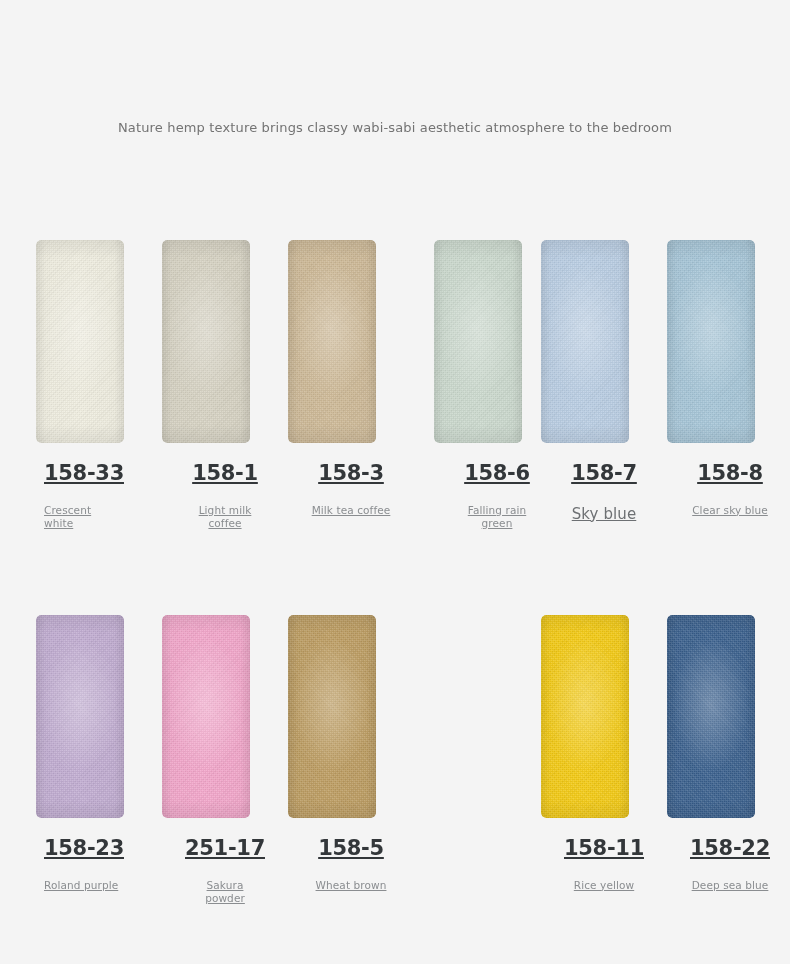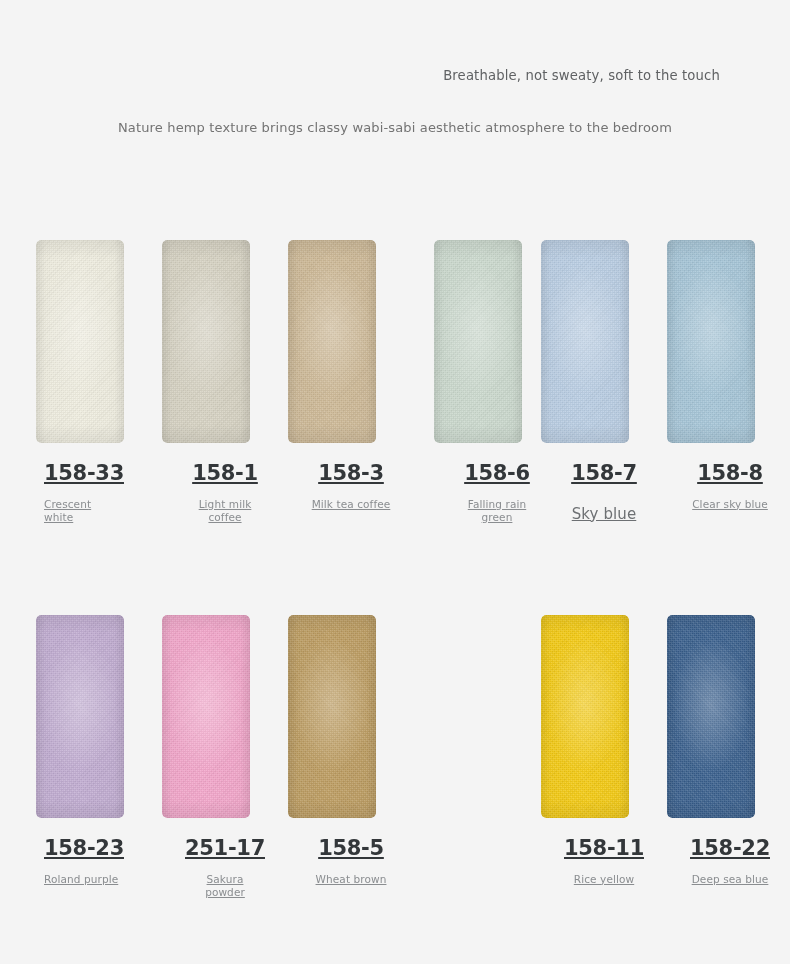--- a/index.html
+++ b/index.html
@@ -150,21 +150,21 @@
   }
   .swatch-code {
     font-size: 21px;
     font-weight: 700;
     color: #33373a;
     letter-spacing: -0.3px;
     line-height: 1.12;
     white-space: nowrap;
   }
   .swatch-name {
-    margin-top: 12px;
+    margin-top: 18px;
     font-size: 10.5px;
     color: #8a8d90;
     line-height: 1.28;
     letter-spacing: 0.1px;
   }
   
   .swatch-cell.name-lg .swatch-name {
     font-size: 15px;
     color: #6d7073;
     margin-top: 19px;
@@ -174,21 +174,20 @@
   .swatch-cell.label-center .swatch-code,
   .swatch-cell.label-center .swatch-name { text-align: center; }
   
   .swatch-label .swatch-code,
   .swatch-label .swatch-name { padding-left: 8px; padding-right: 8px; text-decoration: underline; }
 </style>
 </head>
 <body style="background: rgb(244, 244, 244);">
 
 <div class="header">
-  <div class="tagline-primary">Breathable, not sweaty, soft to the touch</div>
   <div class="tagline-secondary">Nature hemp texture brings classy wabi-sabi aesthetic atmosphere to the bedroom</div>
 </div>
 
 <div class="swatch-grid">
   <div class="swatch-row" id="row-1">
       <div class="swatch-cell col-0">
         <div class="swatch-chip">
           <div class="chip-base" style="background: rgb(241, 239, 225);"></div>
           <div class="chip-weave"></div>
           <div class="chip-speckle"></div>

